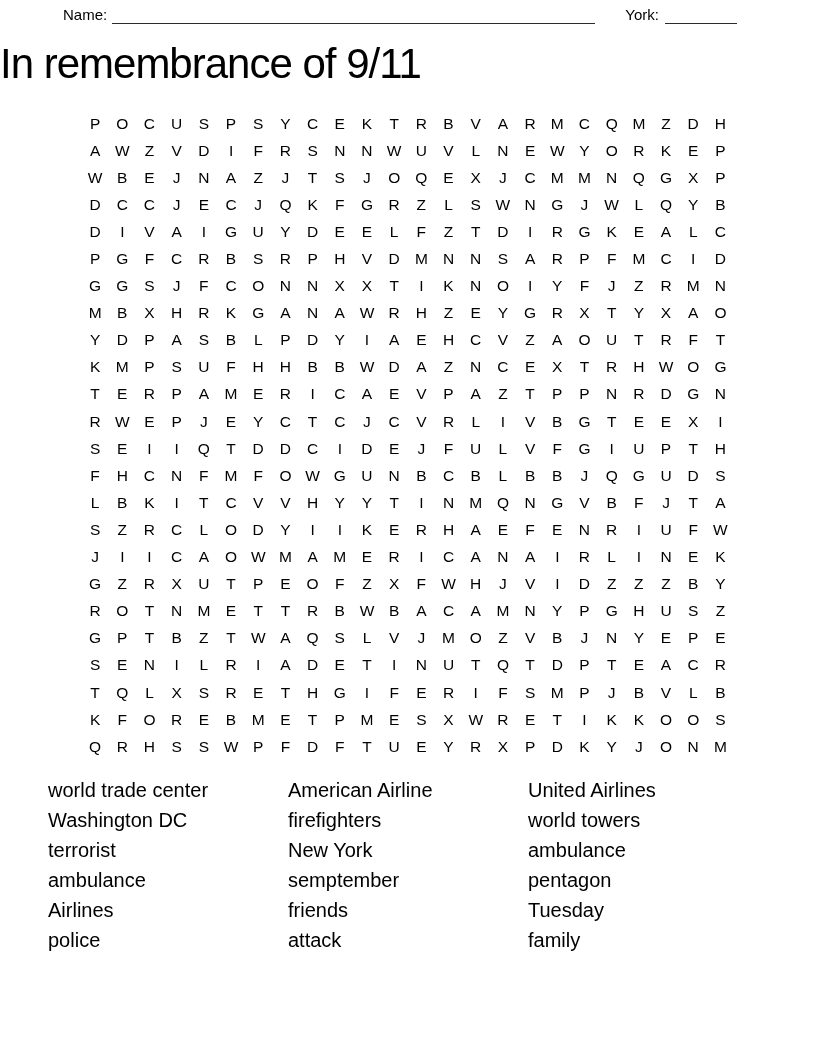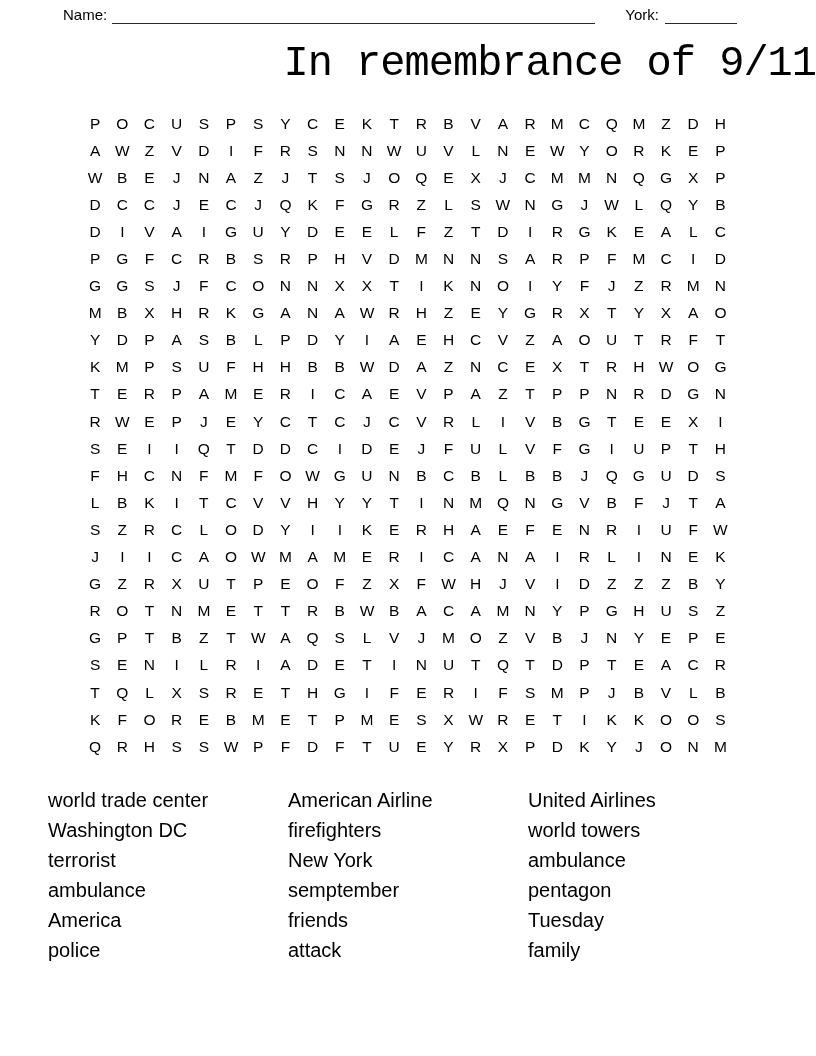--- a/index.html
+++ b/index.html
@@ -35,47 +35,46 @@
     margin-right: 30px;
   }
   .date-line {
     width: 72px;
     border-bottom: 1.5px solid #2b2b2b;
     height: 16px;
     margin-left: 6px;
   }
   
   .title {
-    text-align: right;
+    text-align: left;
     font-size: 42px;
     line-height: 50px;
     margin-top: 15px;
     font-weight: 400;
     letter-spacing: -1px;
-    font-family: Liberation Mono, monospace;
   }
   
   .grid {
     display: grid;
     grid-template-columns: repeat(24, 27.2px);
     grid-auto-rows: 27.1px;
     width: 653px;
     margin: 21px auto 0 auto;
   }
   .cell {
     display: flex;
     align-items: center;
     justify-content: center;
     font-size: 15.5px;
     font-weight: 400;
   }
   
   .word-list {
     display: flex;
-    margin: 25px 0 0 48px;
+    margin: 15px 0 0 48px;
   }
   .word-column {
     width: 240px;
     font-size: 20px;
     line-height: 30px;
   }
   .word {
     white-space: nowrap;
   }
 </style>
@@ -671,21 +670,21 @@
       <span class="cell">N</span>
       <span class="cell">M</span>
     </div>
 
   <div class="word-list">
     <div class="word-column">
         <div class="word">world trade center</div>
         <div class="word">Washington DC</div>
         <div class="word">terrorist</div>
         <div class="word">ambulance</div>
-        <div class="word">America</div>
+        <div class="word">Airlines</div>
         <div class="word">police</div>
       </div>
     <div class="word-column">
         <div class="word">American Airline</div>
         <div class="word">firefighters</div>
         <div class="word">New York</div>
         <div class="word">semptember</div>
         <div class="word">friends</div>
         <div class="word">attack</div>
       </div>

